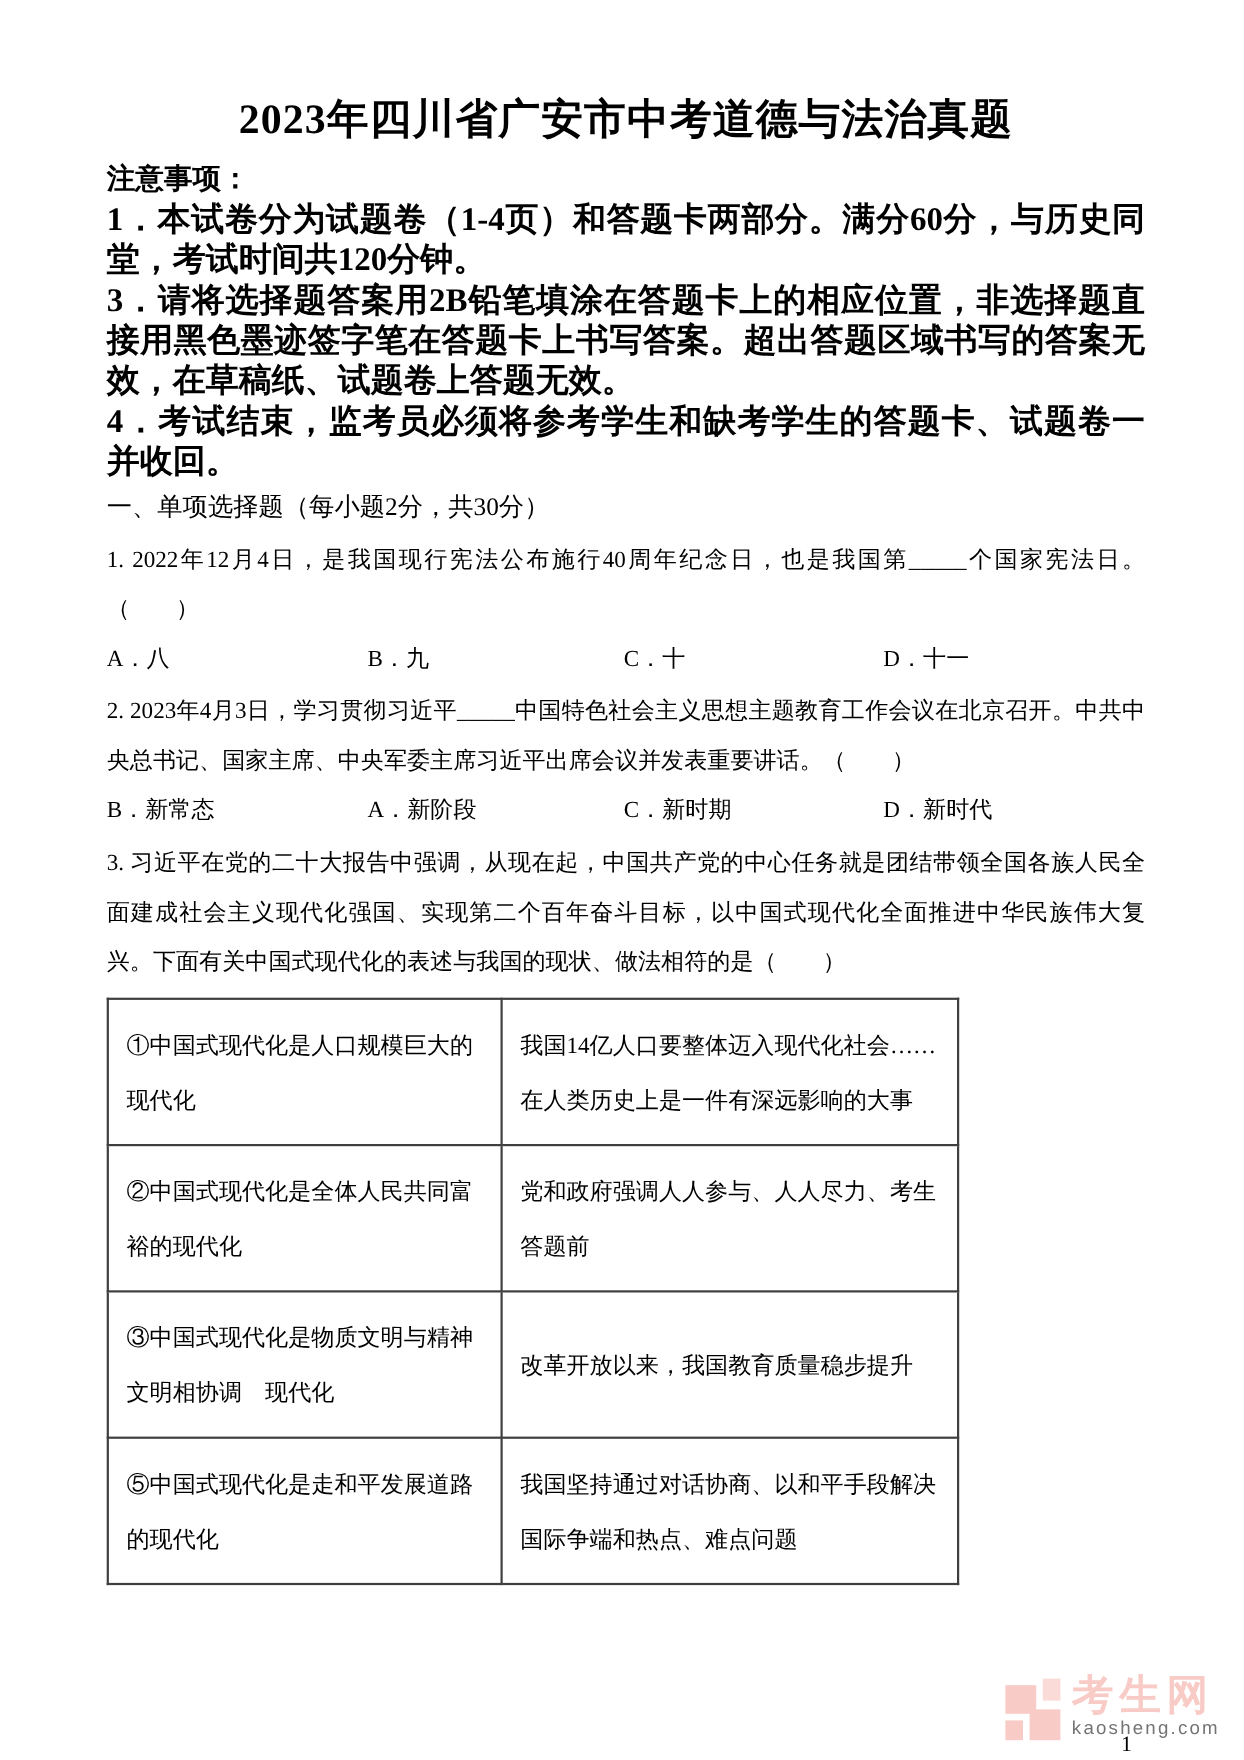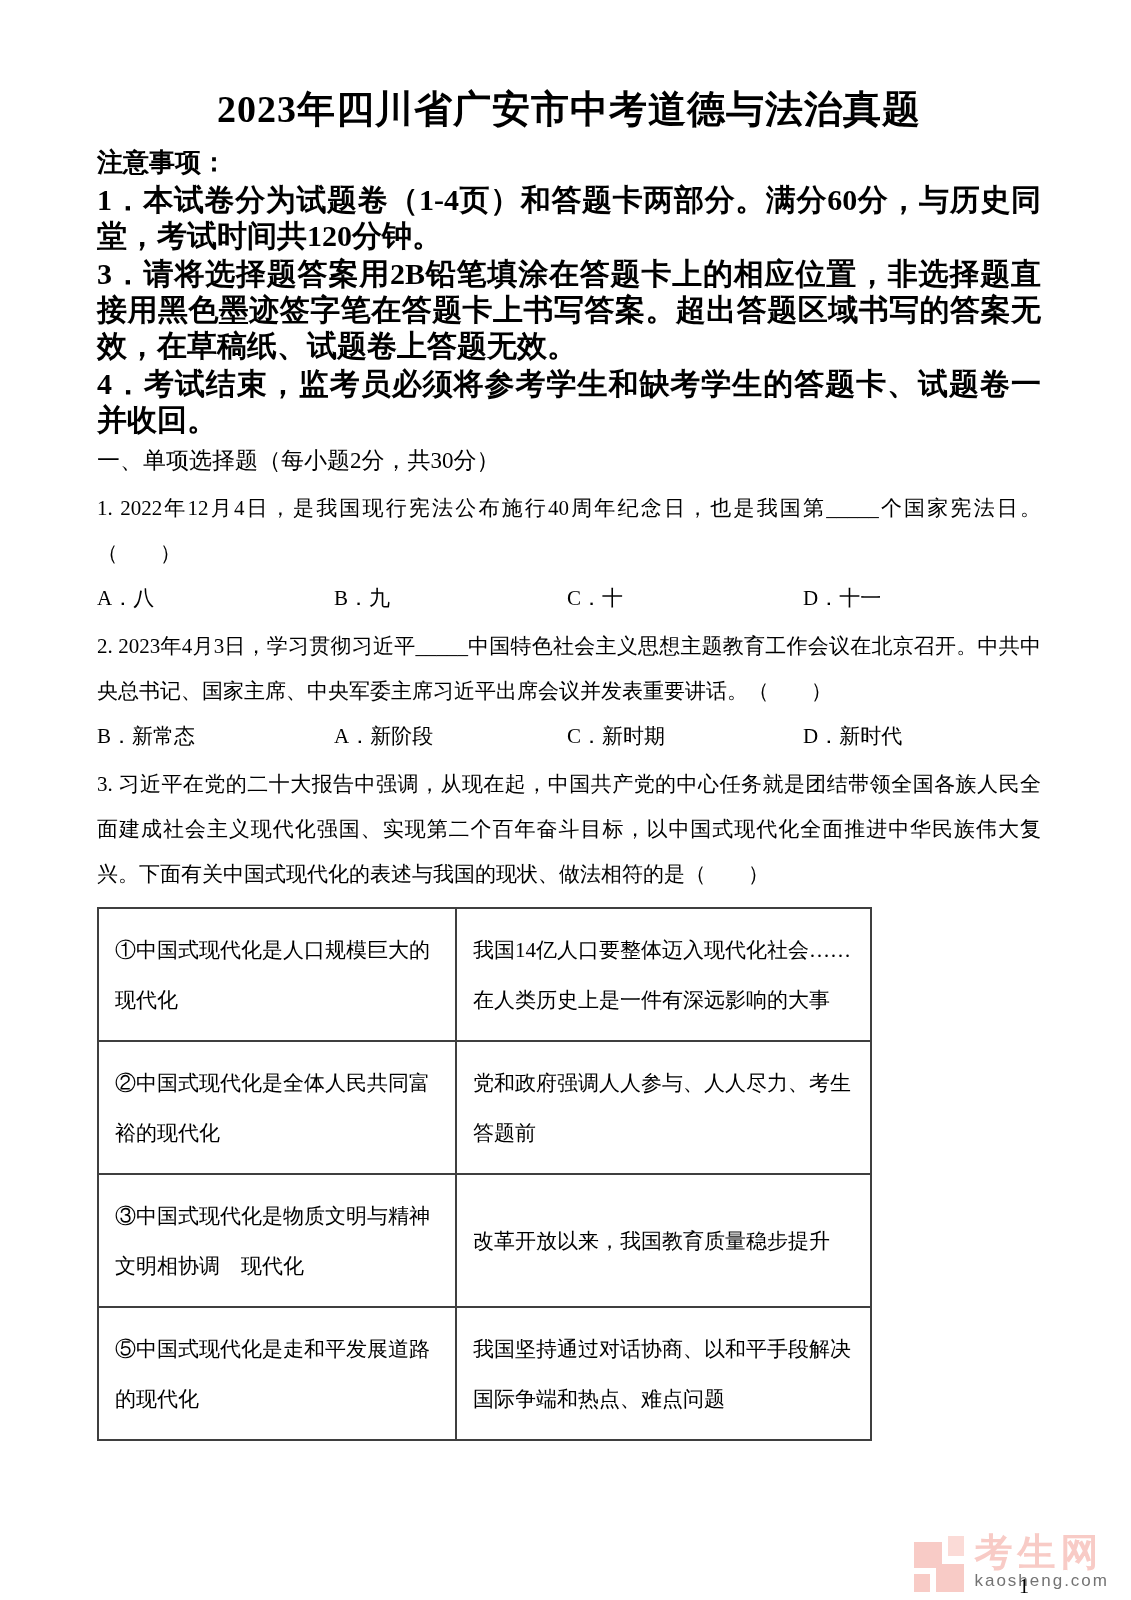--- a/index.html
+++ b/index.html
@@ -72,21 +72,21 @@
     line-height: 50px;
     padding: 15px 16px;
     vertical-align: middle;
     height: 101px;
     text-align: left;
   }
   .q-table td.col-left  { width: 324px; }
   .q-table td.col-right { width: 381px; margin-top: 44px; }
   .watermark {
     position: absolute;
-    right: 22px; bottom: 8px;
+    right: 22px; bottom: 18px;
     display: flex;
     align-items: flex-start;
   }
   .logo-icon {
     position: relative;
     width: 50px; height: 56px;
     margin-right: 10px;
     margin-top: 4px;
   }
   .logo-icon .blk { position: absolute; background: #f8cbc6; }

